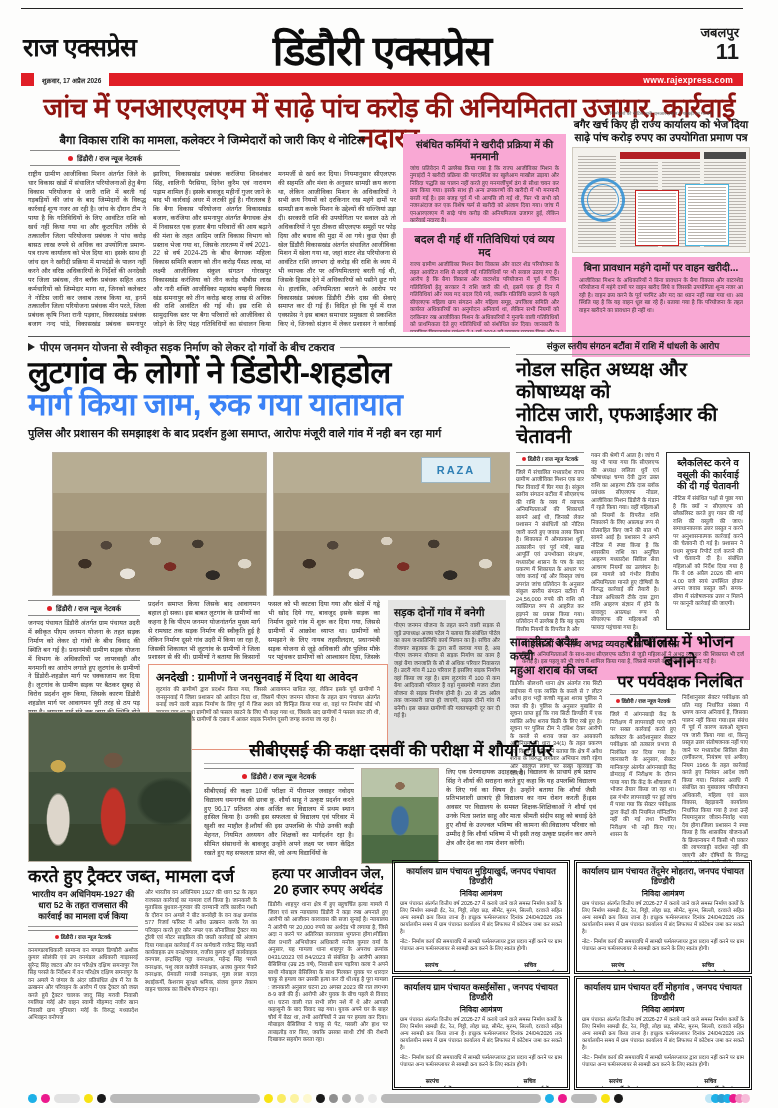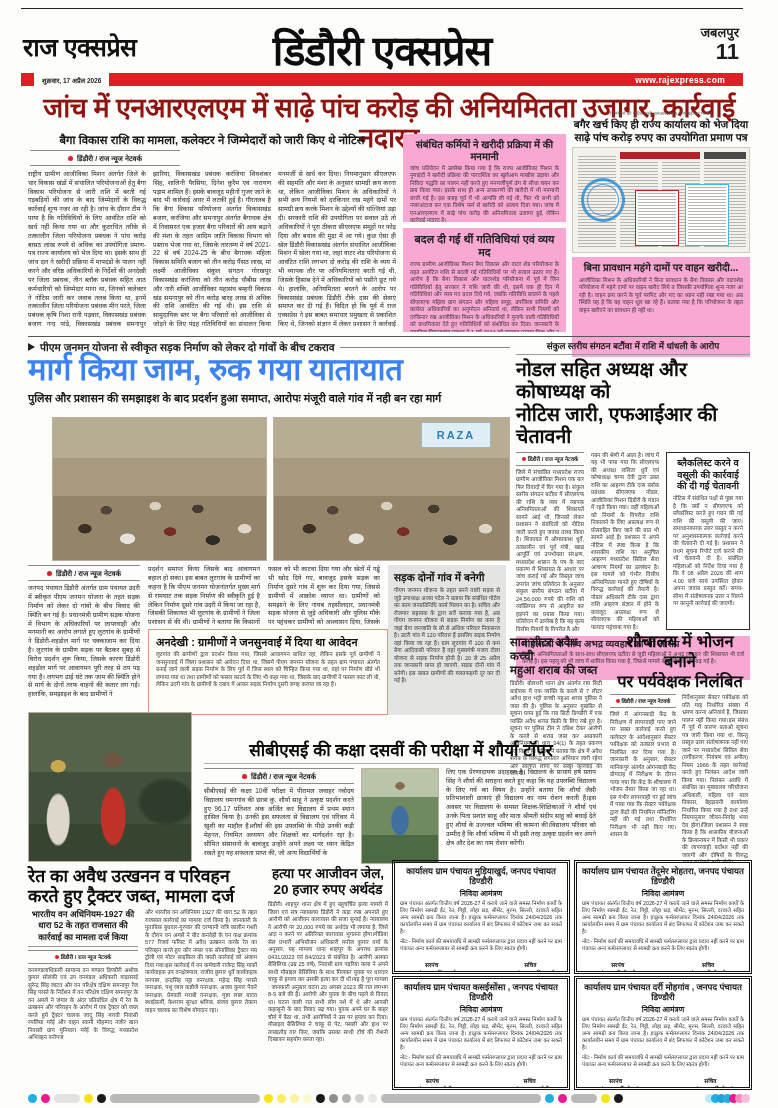--- a/index.html
+++ b/index.html
@@ -51,21 +51,21 @@
 <div class="page">
 
   <div class="abs" style="left:21px;top:8px;width:722px;height:84px;border-top:1.5px solid #222;">
     <div class="abs" style="left:2px;top:20px;font-size:25px;font-weight:bold;letter-spacing:-.5px;color:#111;">राज एक्सप्रेस</div>
     <div class="abs" style="left:0;right:0;top:12px;text-align:center;font-size:41px;font-weight:bold;color:#0d0d0d;letter-spacing:-1px;">डिंडौरी एक्सप्रेस</div>
     <div class="abs" style="right:4px;top:14px;font-size:13px;font-weight:bold;">जबलपुर</div>
     <div class="abs" style="right:4px;top:30px;font-size:22px;font-weight:bold;">11</div>
     <div class="abs" style="left:0;top:64px;width:722px;height:13px;display:flex;align-items:stretch;">
       <div style="width:13px;background:#e01e26;"></div>
       <div style="padding:3px 8px 0 8px;font-size:6.5px;font-weight:bold;color:#222;white-space:nowrap;">शुक्रवार, 17 अप्रैल 2026</div>
-      <div style="flex:1;background:#e01e26;display:flex;align-items:center;justify-content:flex-end;padding-right:18px;">
+      <div style="flex:1;background:#e01e26;display:flex;align-items:center;justify-content:flex-end;padding-right:10px;">
         <span style="color:#fff;font-size:8.5px;font-weight:bold;letter-spacing:.3px;">www.rajexpress.com</span>
       </div>
     </div>
   </div>
 
   <div class="abs" style="left:28px;top:94px;width:722px;font-size:27px;font-weight:bold;color:#8f1410;text-align:center;letter-spacing:-.5px;line-height:1.1;">जांच में एनआरएलएम में साढ़े पांच करोड़ की अनियमितता उजागर, कार्रवाई नदारद</div>
 
   <div class="abs" style="left:28px;top:132px;width:368px;height:200px;">
     <div style="font-size:11.5px;font-weight:bold;text-align:center;color:#161616;">बैगा विकास राशि का मामला, कलेक्टर ने जिम्मेदारों को जारी किए थे नोटिस</div>
     <div class="byline" style="width:150px;margin:3px 0 4px 2px;">
@@ -115,20 +115,21 @@
   </div>
 
   <div class="hairline" style="left:28px;top:336px;width:722px;background:#555;"></div>
 
   <div class="abs" style="left:28px;top:340px;width:482px;height:398px;">
     <div style="display:flex;align-items:center;gap:5px;text-align:right;">
       <span class="kicker-arrow"></span>
       <span style="font-size:10.5px;font-weight:bold;color:#222;">पीएम जनमन योजना से स्वीकृत सड़क निर्माण को लेकर दो गांवों के बीच टकराव</span>
       <span style="flex:1;height:1px;background:#888;"></span>
     </div>
+    <div style="font-size:31px;font-weight:bold;line-height:1.04;letter-spacing:-.5px;color:#0c0c0c;margin-top:3px;">लुटगांव के लोगों ने डिंडोरी-शहडोल</div>
     <div style="font-size:31px;font-weight:bold;line-height:1.04;letter-spacing:-.5px;color:#3b82f6;">मार्ग किया जाम, रुक गया यातायात</div>
     <div style="font-size:11px;font-weight:bold;margin-top:4px;color:#181818;">पुलिस और प्रशासन की समझाइश के बाद प्रदर्शन हुआ समाप्त, आरोपः मंजूरी वाले गांव में नही बन रहा मार्ग</div>
     <div style="display:flex;gap:6px;margin-top:12px;padding-left:24px;">
       <div class="photo crowd" style="width:226px;height:144px;"></div>
       <div class="photo crowd" style="width:250px;height:144px;">
         <div class="abs" style="right:18px;top:4px;width:70px;height:26px;background:#dfeef5;border:1px solid #9db6c2;display:flex;align-items:center;justify-content:center;">
           <span style="font-size:11px;font-weight:bold;color:#2e7fb5;letter-spacing:2px;">RAZA</span>
         </div>
       </div>
     </div>
@@ -218,21 +219,20 @@
       </div>
       <div class="photo" style="width:78px;height:96px;background:
           radial-gradient(10px 8px at 50% 18%,#8a6b52 0 45%,transparent 50%),
           radial-gradient(18px 30px at 50% 55%,#3f6f9e 0 45%,transparent 52%),
           linear-gradient(180deg,#b9c4a8 0 30%,#6f8a5e 30% 70%,#4c6b44 70% 100%);"></div>
       <div class="bodytxt" style="width:150px;height:96px;">लिए एक प्रेरणादायक उदाहरण है। विद्यालय के प्राचार्य हर्ष प्रताप सिंह ने शौर्या की सराहना करते हुए कहा कि यह उपलब्धि विद्यालय के लिए गर्व का विषय है। उन्होंने बताया कि शौर्या जैसी प्रतिभाशाली छात्राएं ही विद्यालय का नाम रोशन करती हैं।इस अवसर पर विद्यालय के समस्त शिक्षक-शिक्षिकाओं ने शौर्या एवं उनके पिता प्रशांत साहू और माता श्रीमती संदीप साहू को बधाई देते हुए शौर्या के उज्ज्वल भविष्य की कामना की।विद्यालय परिवार को उम्मीद है कि शौर्या भविष्य में भी इसी तरह उत्कृष्ट प्रदर्शन कर अपने क्षेत्र और देश का नाम रोशन करेंगी।</div>
     </div>
   </div>
 
   <div class="abs" style="left:28px;top:866px;width:234px;height:222px;">
-    <div style="font-size:17.5px;font-weight:bold;line-height:1.15;color:#0d0d0d;">रेत का अवैध उत्खनन व परिवहन</div>
     <div style="font-size:17.5px;font-weight:bold;line-height:1.15;color:#0d0d0d;margin-bottom:3px;">करते हुए ट्रैक्टर जब्त, मामला दर्ज</div>
     <div style="display:flex;gap:7px;">
       <div style="width:110px;">
         <div style="font-size:8.6px;font-weight:bold;text-align:center;line-height:1.3;color:#1c1c1c;border-bottom:1px solid #999;padding-bottom:3px;">भारतीय वन अधिनियम-1927 की धारा 52 के तहत राजसात की कार्रवाई का मामला दर्ज किया</div>
         <div class="byline" style="font-size:5.6px;margin:3px 0;gap:2px;">
           <span class="dot" style="width:4px;height:4px;"></span>
           <span>डिंडौरी / राज न्यूज नेटवर्क</span>
         </div>
         <div class="smalltxt" style="height:130px;">वनमण्डलाधिकारी सामान्य वन मण्डल डिण्डौरी अशोक कुमार सोलंकी एवं उप वनमंडल अधिकारी गाड़ासरई सुरेन्द्र सिंह जाटव और वन परिक्षेत्र दक्षिण समनापुर रेंज सिंह परस्ते के निर्देशन में वन परिक्षेत्र दक्षिण समनापुर के वन अमले ने जंगल के अंदर प्रतिबंधित क्षेत्र में रेत के उत्खनन और परिवहन के आरोप में एक ट्रैक्टर को जब्त करते हुये ट्रैक्टर चालक जादू सिंह मरावी निवासी रमलिया मर्रई और वाहन स्वामी मोहम्मद नजीर खान निवासी ग्राम मुनियारा मर्रई के विरुद्ध मध्यप्रदेश अभिवहन वनोपज</div>
       </div>

